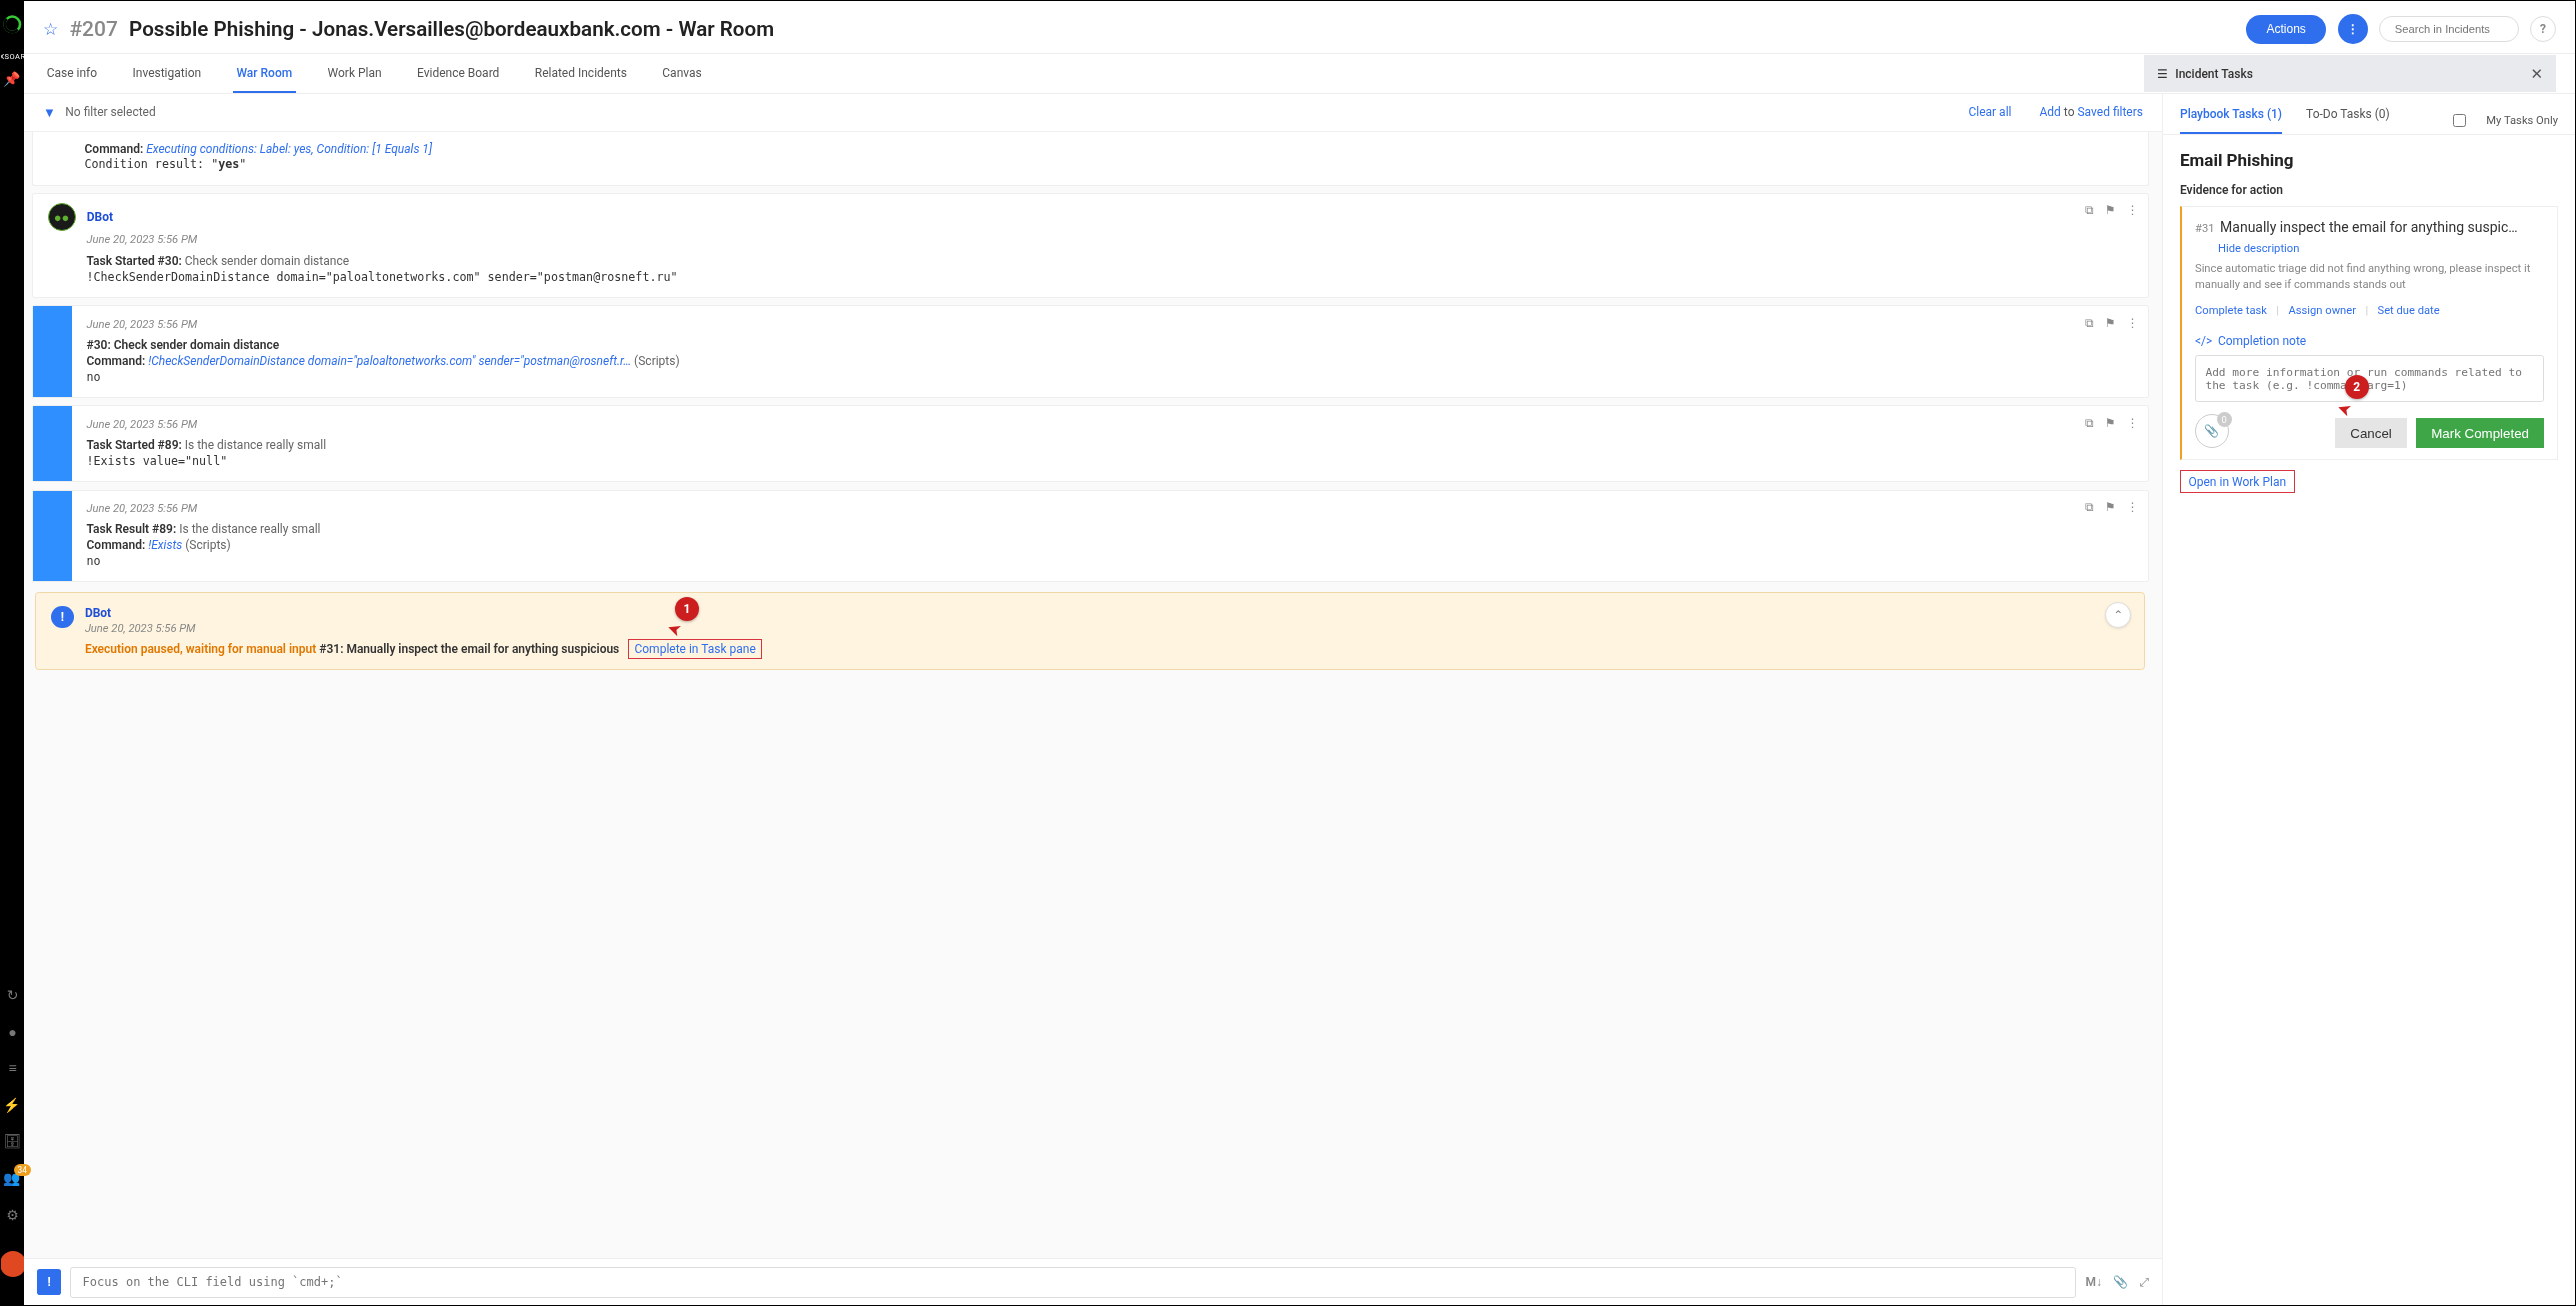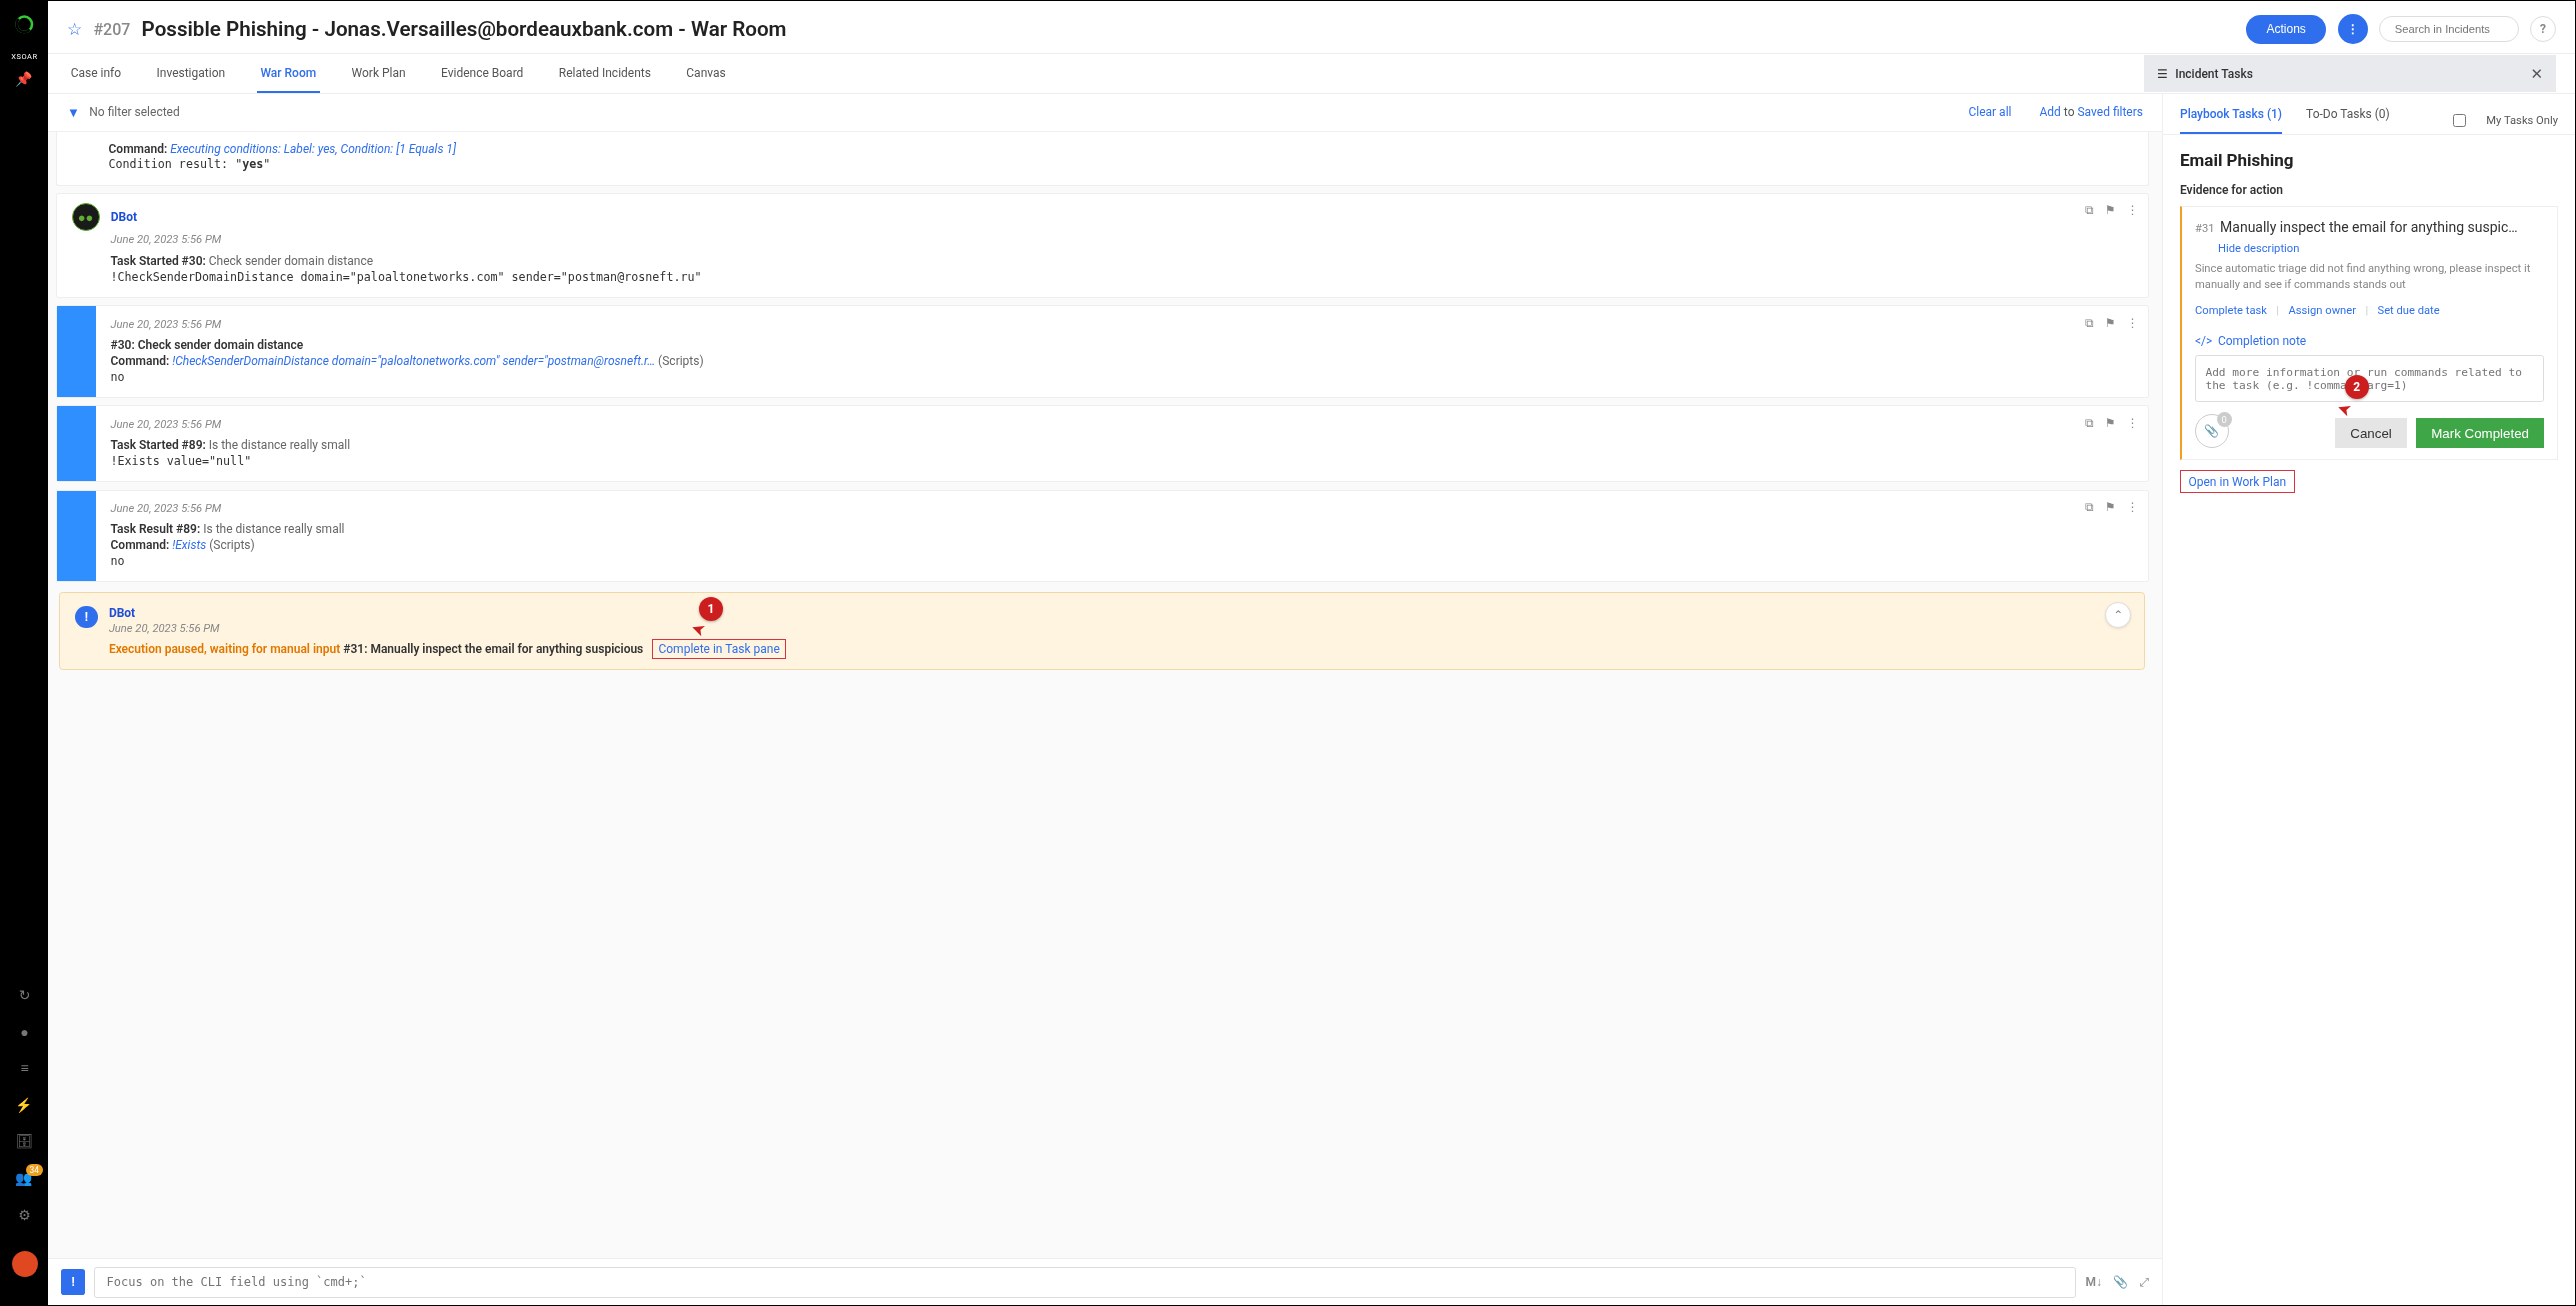--- a/index.html
+++ b/index.html
@@ -1,30 +1,30 @@
 <!DOCTYPE html>
 <html style="font-size:15px"><head>
 <meta charset="utf-8">
 <style>
 * { box-sizing: border-box; margin: 0; padding: 0; }
 body { font-family: -apple-system, BlinkMacSystemFont, "Segoe UI", Roboto, sans-serif; font-size: 12px; color: #333; background: #fff; border: 1.9px solid #000; height: 100vh; overflow: hidden; }
 .app { display: flex; height: 100%; }
-.sidebar { width: 47px; background: #000; display: flex; flex-direction: column; align-items: center; padding: 9.4px 0; }
+.sidebar { width: 23px; background: #000; display: flex; flex-direction: column; align-items: center; padding: 9.4px 0; }
 .sidebar-logo { width: 28px; height: 28px; margin-bottom: 14px; display:flex;align-items:center;justify-content:center; }
 .sidebar-logo svg { width: 20.6px; height: 20.6px; }
 .sidebar-label { color: #fff; font-size: 7.5px; letter-spacing: 0.5px; }
 .sidebar-icons { display:flex;flex-direction:column;align-items:center;gap:20.6px;margin-top:auto;margin-bottom:19px; }
 .sidebar-icon { color: #777; font-size: 14px; cursor:pointer; position:relative; }
 .sidebar-icon.pin { margin-top:9.4px; color:#666;}
 .sidebar-badge { position:absolute; top:-5.6px; right:-9.4px; background:#f0a020; color:#fff; font-size:8.4px; border-radius:7.5px; padding:0.9px 3.7px;}
 .sidebar-avatar { width:26px;height:26px;border-radius:50%;background:#e04822;margin-top:7.5px; }
 .main { flex:1; display:flex; flex-direction:column; min-width:0; }
 .header { display:flex; align-items:center; padding:13px 19px 9.4px; gap:11.2px; border-bottom:0.9px solid #eee; }
 .star { color:#2f6fed; font-size:17px; cursor:pointer; }
-.incident-id { color:#888; font-size:16px; font-weight:500; }
+.incident-id { color:#888; font-size:21px; font-weight:500; }
 .incident-title { font-size:20.6px; font-weight:600; color:#222; flex:1; }
 .actions-btn { background:#2f6fed; color:#fff; border:none; border-radius:19px; padding:7.5px 20.6px; font-size:12px; font-weight:500; cursor:pointer; }
 .more-btn-round { width:30px; height:30px; border-radius:50%; background:#2f6fed; color:#fff; display:flex;align-items:center;justify-content:center; cursor:pointer; font-weight:bold; }
 .search-box { border:0.9px solid #ddd; border-radius:19px; padding:5.6px 15px; width:140px; font-size:11.2px; color:#888; }
 .help-btn { width:26px;height:26px;border:0.9px solid #ddd;border-radius:50%;display:flex;align-items:center;justify-content:center;color:#888;cursor:pointer;font-weight:bold; }
 .tabs-row { display:flex; align-items:center; padding:0 19px; border-bottom:0.9px solid #eee; gap:28px; }
 .tab { padding:11.2px 3.7px; color:#555; cursor:pointer; border-bottom:2.8px solid transparent; font-size:12px; }
 .tab.active { color:#2f6fed; border-bottom-color:#2f6fed; font-weight:500; }
 .tasks-panel-header { margin-left:auto; display:flex;align-items:center;gap:9.4px;background:#e9eaed;padding:9.4px 13px; width:412px; justify-content:space-between;}
 .tasks-panel-header-left { display:flex;align-items:center;gap:7.5px; color:#333; font-weight:500; }

